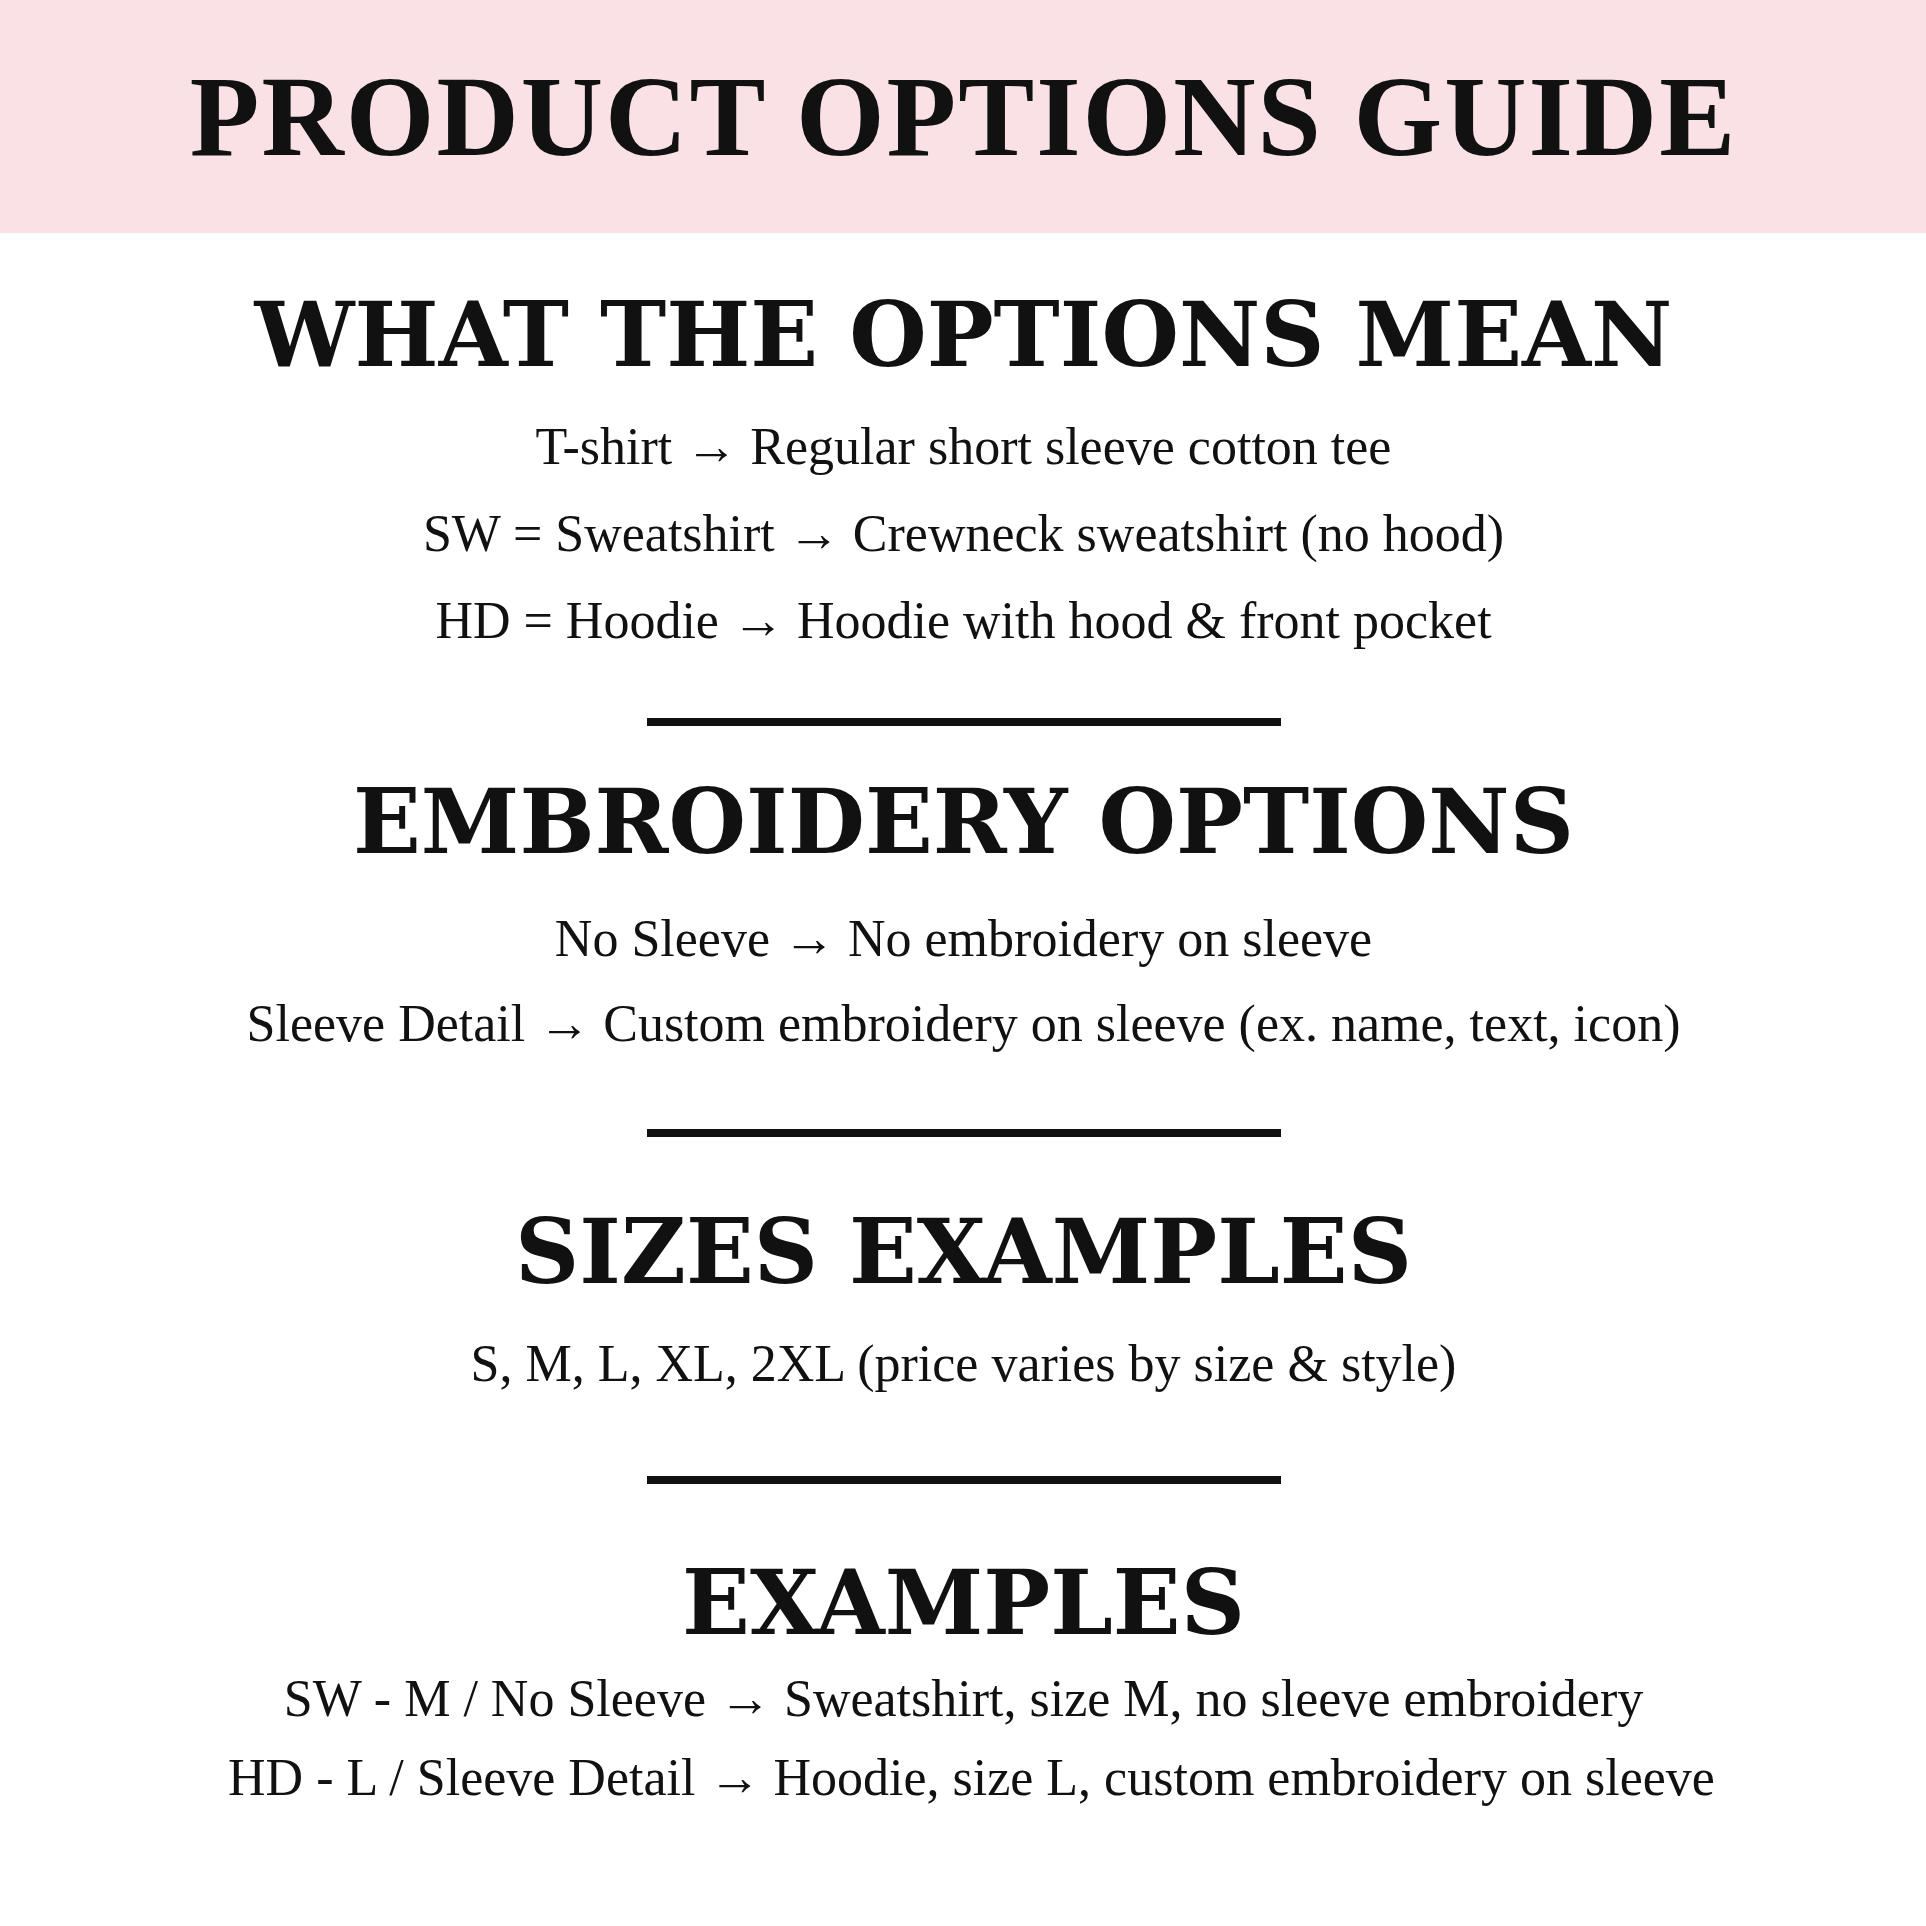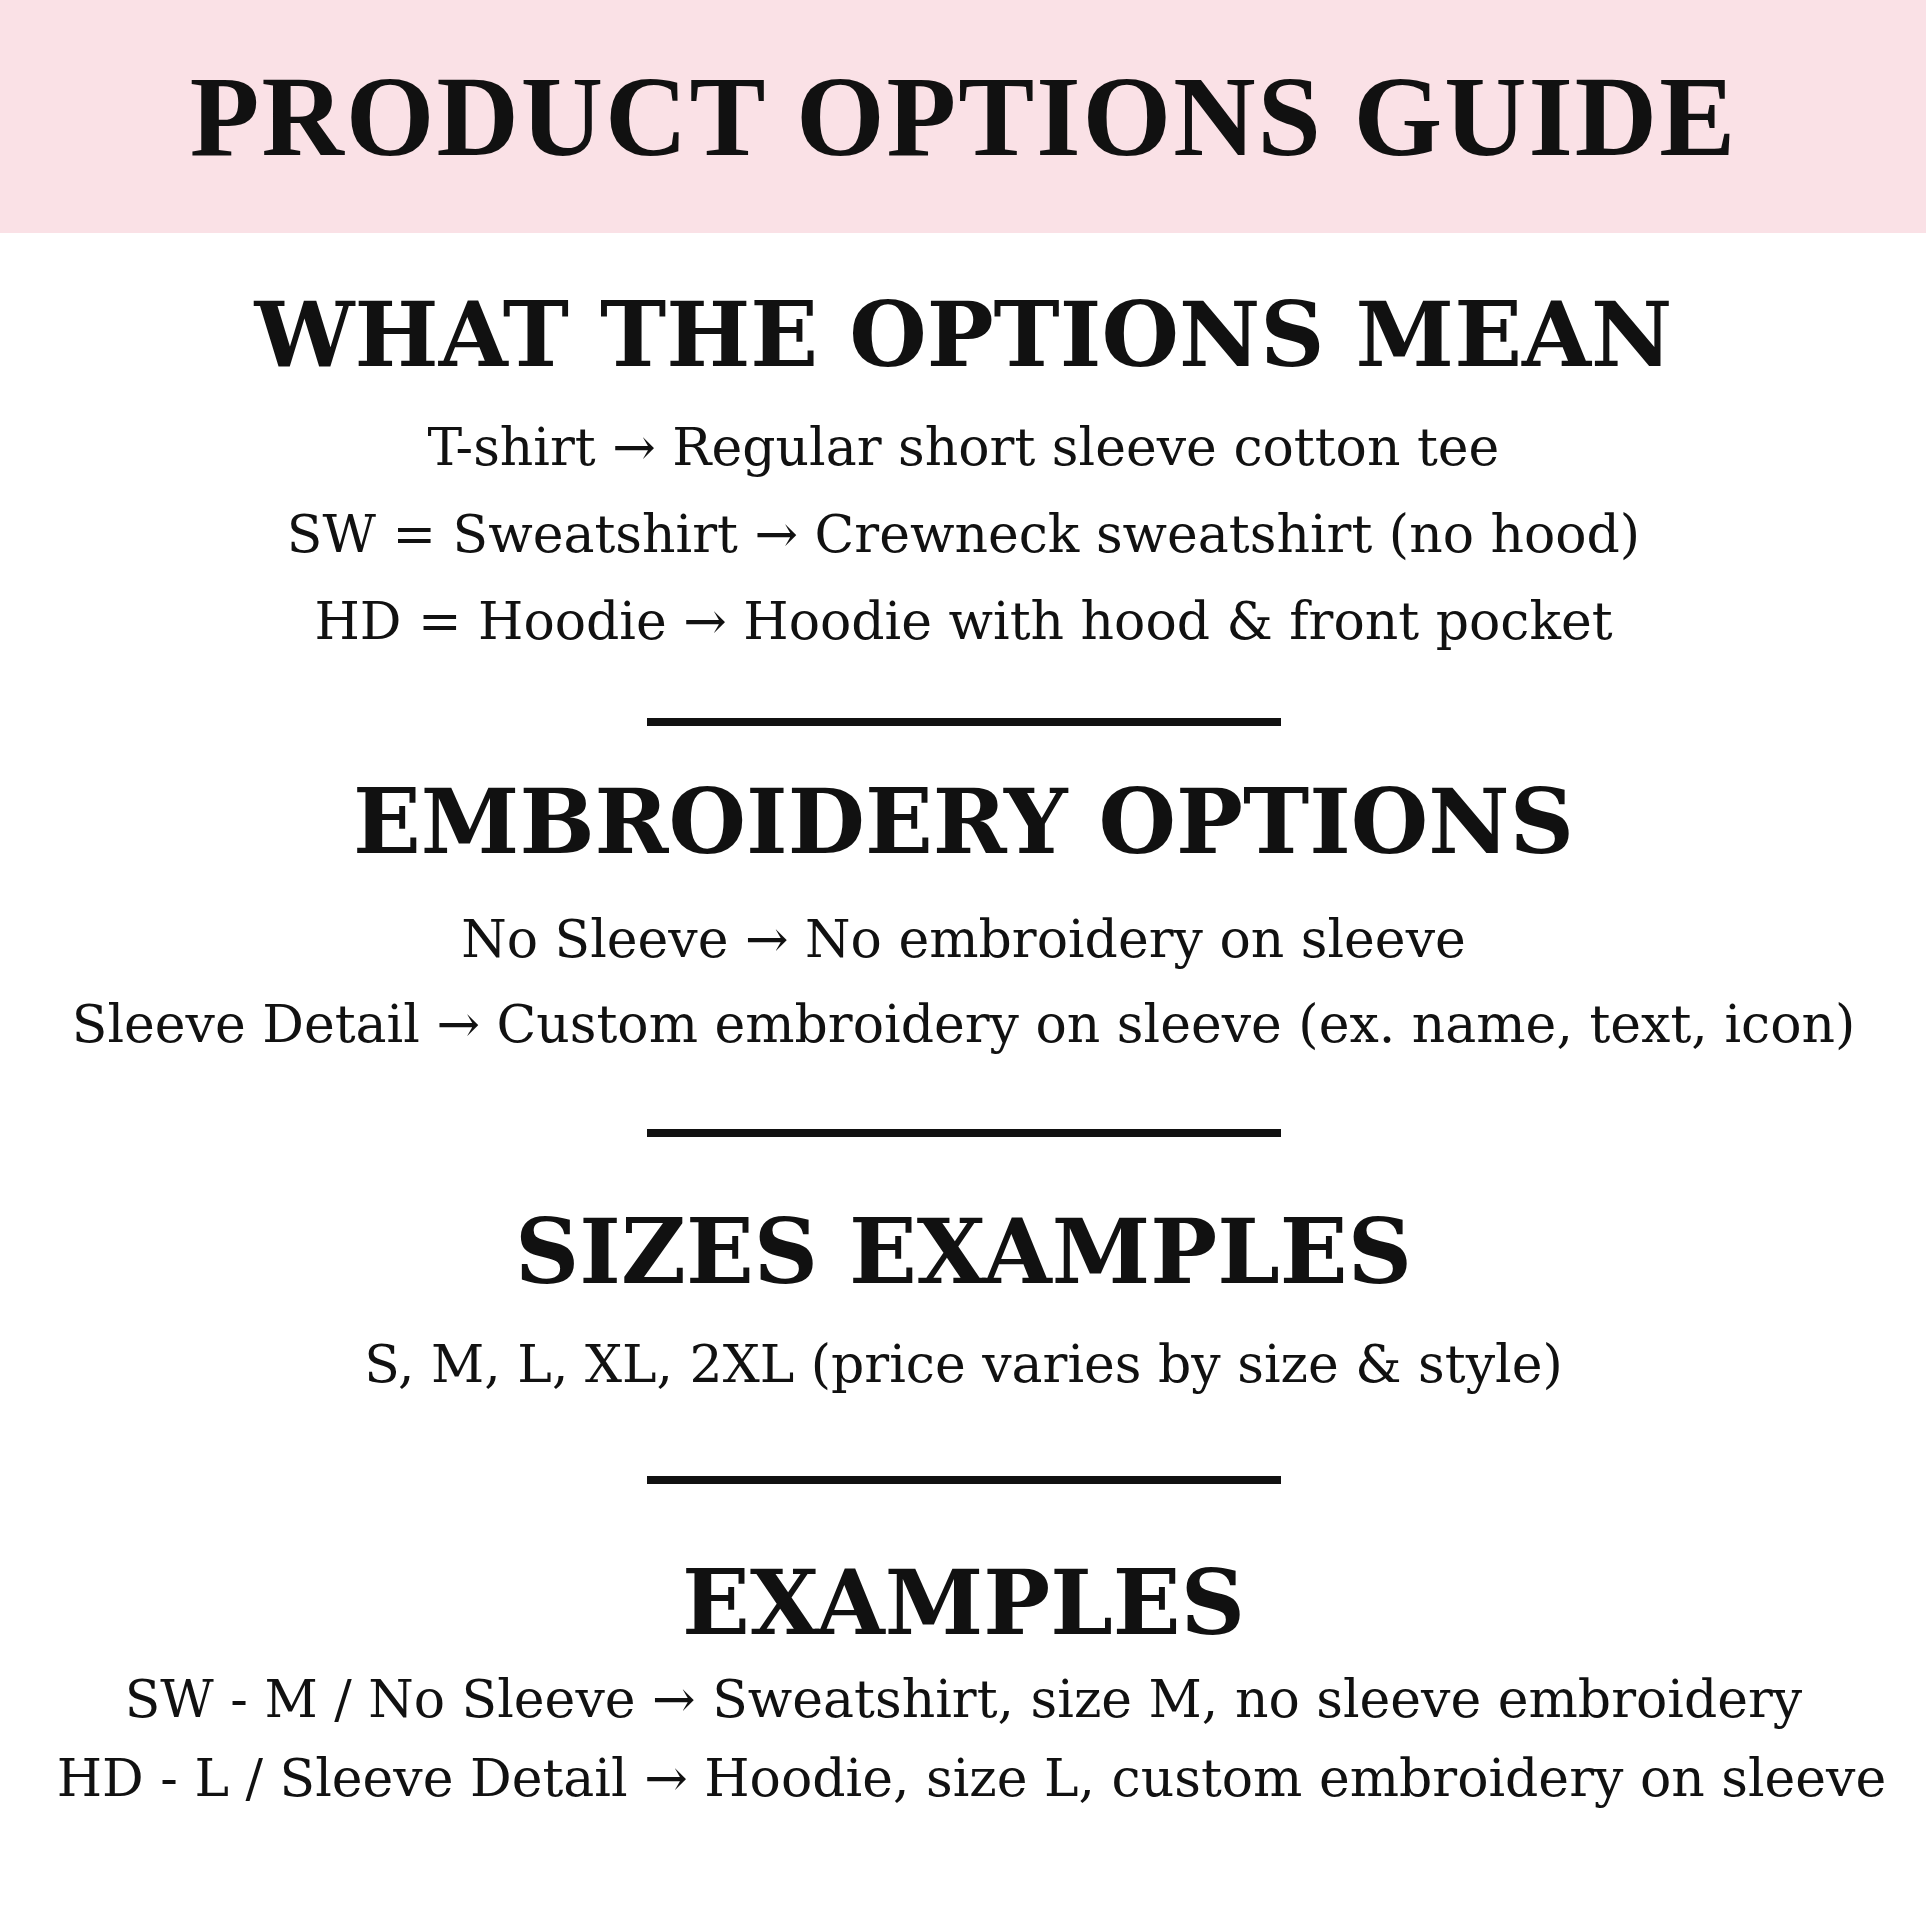--- a/index.html
+++ b/index.html
@@ -34,20 +34,21 @@
     font-weight: 700;
     line-height: 1;
     text-align: center;
     white-space: nowrap;
   }
   .body-line {
     font-size: 52px;
     line-height: 1;
     text-align: center;
     white-space: nowrap;
+    font-family: Liberation Serif, serif;
   }
   .divider {
     width: 634px;
     height: 8px;
     background: #111111;
     margin-left: auto;
     margin-right: auto;
   }
   
   .h-s1  { margin-top: 57px; }

